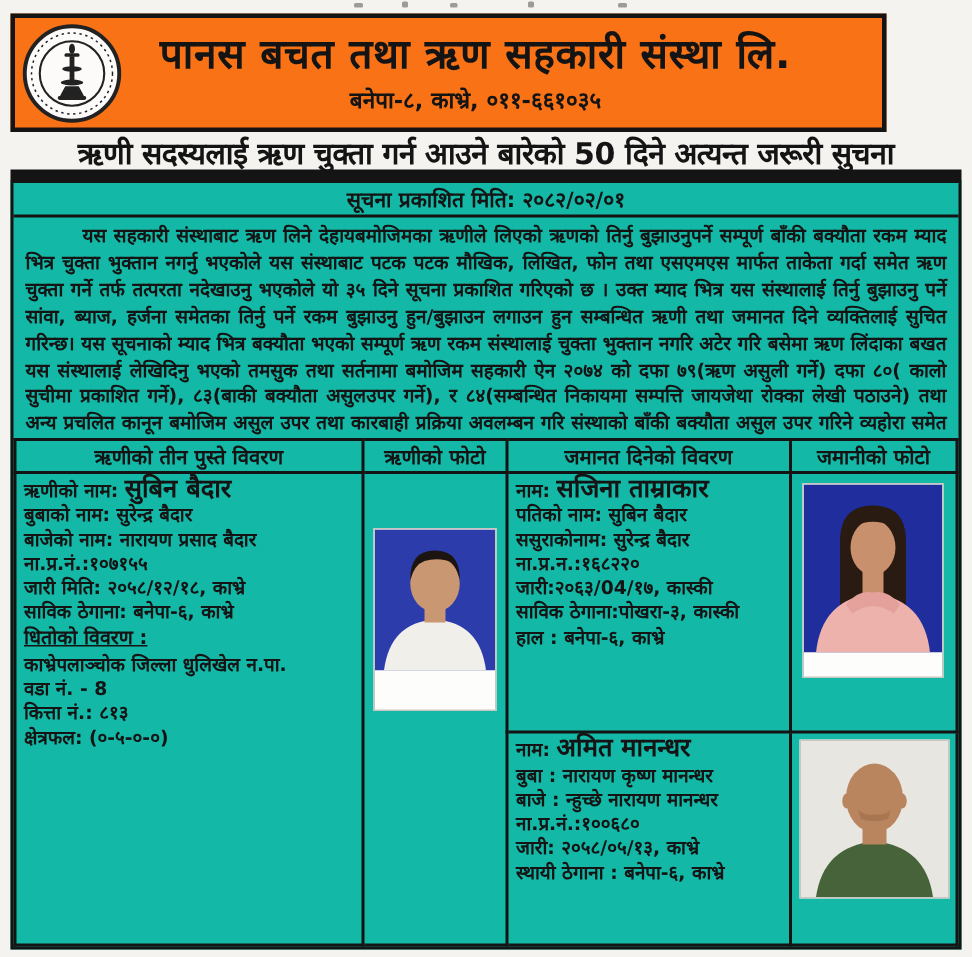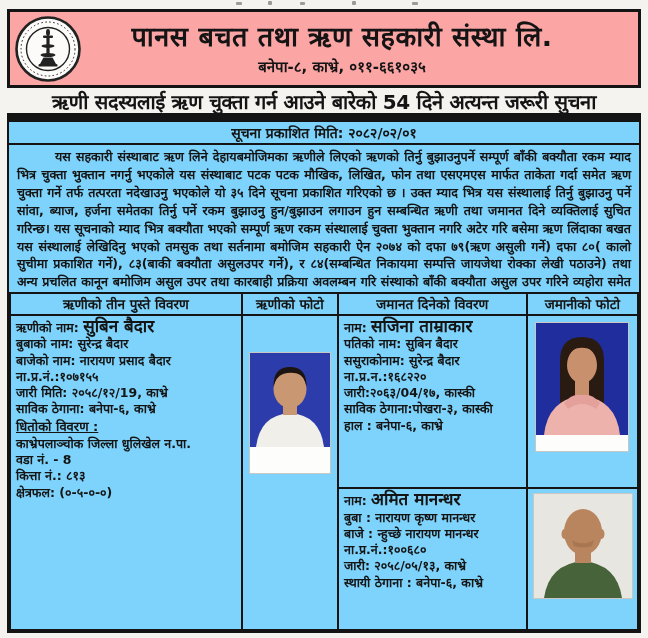--- a/index.html
+++ b/index.html
@@ -8,41 +8,41 @@
     background:#f4f3ef;
     font-family:"DejaVu Sans", sans-serif;
     color:#141414;
     position:relative;
     overflow:hidden;
   }
   .frag { position:absolute; background:#9b9b98; border-radius:1px; }
 
   
   .header-box {
-    position:absolute; left:7px; top:9px; width:634px; height:79px;
-    border:3px solid #141414; background:#fca5a5;
+    position:absolute; left:7px; top:9px; width:584px; height:79px;
+    border:3px solid #141414; background:#f97316;
     display:flex; align-items:center;
   }
   .logo-wrap { width:76px; height:72px; display:flex; align-items:center; justify-content:center; flex:0 0 76px; }
   .header-text { flex:1; text-align:center; padding-right:40px; }
   .org-name { font-size:27px; font-weight:800; letter-spacing:0.5px; line-height:1.15; }
   .org-address { font-size:15px; font-weight:700; margin-top:3px; }
 
   
   .title-band {
     position:absolute; left:7px; top:90px; width:634px; height:23px;
     display:flex; align-items:center; justify-content:center;
     font-size:20px; font-weight:800; white-space:nowrap; letter-spacing:-0.3px;
   }
   .black-bar { position:absolute; left:7px; top:113px; width:634px; height:7px; background:#141414; }
 
   
   .main-box {
     position:absolute; left:7px; top:120px; width:634px; height:513px;
-    border:2px solid #141414; background:#7dd3fc;
+    border:2px solid #141414; background:#14b8a6;
     display:flex; flex-direction:column;
   }
   .date-row {
     height:23px; border-bottom:2px solid #141414;
     display:flex; align-items:center; justify-content:center;
     font-size:14px; font-weight:700;
   }
   .body-para {
     height:147px; padding:3px 8px 0 8px;
     font-size:12.6px; line-height:17.9px; text-align:justify;
@@ -99,21 +99,21 @@
       <path d="M26 49 L42 49 L38.5 42.5 L29.5 42.5 Z" fill="#222"></path>
       <rect x="24.5" y="49" width="19" height="2.6" rx="1.2" fill="#222"></rect>
     </svg>
   </div>
   <div class="header-text">
     <div class="org-name">पानस बचत तथा ऋण सहकारी संस्था लि.</div>
     <div class="org-address">बनेपा-८, काभ्रे, ०११-६६१०३५</div>
   </div>
 </div>
 
-<div class="title-band">ऋणी सदस्यलाई ऋण चुक्ता गर्न आउने बारेको 54 दिने अत्यन्त जरूरी सुचना</div>
+<div class="title-band">ऋणी सदस्यलाई ऋण चुक्ता गर्न आउने बारेको 50 दिने अत्यन्त जरूरी सुचना</div>
 <div class="black-bar"></div>
 
 <div class="main-box">
 
   <div class="date-row">सूचना प्रकाशित मिति: २०८२/०२/०१</div>
 
   <div class="body-para">यस सहकारी संस्थाबाट ऋण लिने देहायबमोजिमका ऋणीले लिएको ऋणको तिर्नु बुझाउनुपर्ने सम्पूर्ण बाँकी बक्यौता रकम म्याद भित्र चुक्ता भुक्तान नगर्नु भएकोले यस संस्थाबाट पटक पटक मौखिक, लिखित, फोन तथा एसएमएस मार्फत ताकेता गर्दा समेत ऋण चुक्ता गर्ने तर्फ तत्परता नदेखाउनु भएकोले यो ३५ दिने सूचना प्रकाशित गरिएको छ । उक्त म्याद भित्र यस संस्थालाई तिर्नु बुझाउनु पर्ने सांवा, ब्याज, हर्जना समेतका तिर्नु पर्ने रकम बुझाउनु हुन/बुझाउन लगाउन हुन सम्बन्धित ऋणी तथा जमानत दिने व्यक्तिलाई सुचित गरिन्छ। यस सूचनाको म्याद भित्र बक्यौता भएको सम्पूर्ण ऋण रकम संस्थालाई चुक्ता भुक्तान नगरि अटेर गरि बसेमा ऋण लिंदाका बखत यस संस्थालाई लेखिदिनु भएको तमसुक तथा सर्तनामा बमोजिम सहकारी ऐन २०७४ को दफा ७९(ऋण असुली गर्ने) दफा ८०( कालो सुचीमा प्रकाशित गर्ने), ८३(बाकी बक्यौता असुलउपर गर्ने), र ८४(सम्बन्धित निकायमा सम्पत्ति जायजेथा रोक्का लेखी पठाउने) तथा अन्य प्रचलित कानून बमोजिम असुल उपर तथा कारबाही प्रक्रिया अवलम्बन गरि संस्थाको बाँकी बक्यौता असुल उपर गरिने व्यहोरा समेत अवगत गराईन्छ।</div>
 
 
   <table class="schedule">
@@ -129,21 +129,21 @@
       <th>ऋणीको फोटो</th>
       <th>जमानत दिनेको विवरण</th>
       <th>जमानीको फोटो</th>
     </tr>
     <tr>
       <td rowspan="2">
         <div class="detail-line"><span>ऋणीको नाम: </span><span class="bold-name">सुबिन बैदार</span></div>
         <div class="detail-line">बुबाको नाम: सुरेन्द्र बैदार</div>
         <div class="detail-line">बाजेको नाम: नारायण प्रसाद बैदार</div>
         <div class="detail-line">ना.प्र.नं.:१०७१५५</div>
-        <div class="detail-line">जारी मिति: २०५८/१२/19, काभ्रे</div>
+        <div class="detail-line">जारी मिति: २०५८/१२/१८, काभ्रे</div>
         <div class="detail-line">साविक ठेगाना: बनेपा-६, काभ्रे</div>
         <div class="sub-heading">धितोको विवरण :</div>
         <div class="detail-line">काभ्रेपलाञ्चोक जिल्ला धुलिखेल न.पा.</div>
         <div class="detail-line">वडा नं. - 8</div>
         <div class="detail-line">कित्ता नं.: ८१३</div>
         <div class="detail-line">क्षेत्रफल: (०-५-०-०)</div>
       </td>
       <td rowspan="2" class="photo-cell">
         <span class="photo-paper pp-borrower">
           <svg width="80" height="94" viewBox="0 0 80 94">

